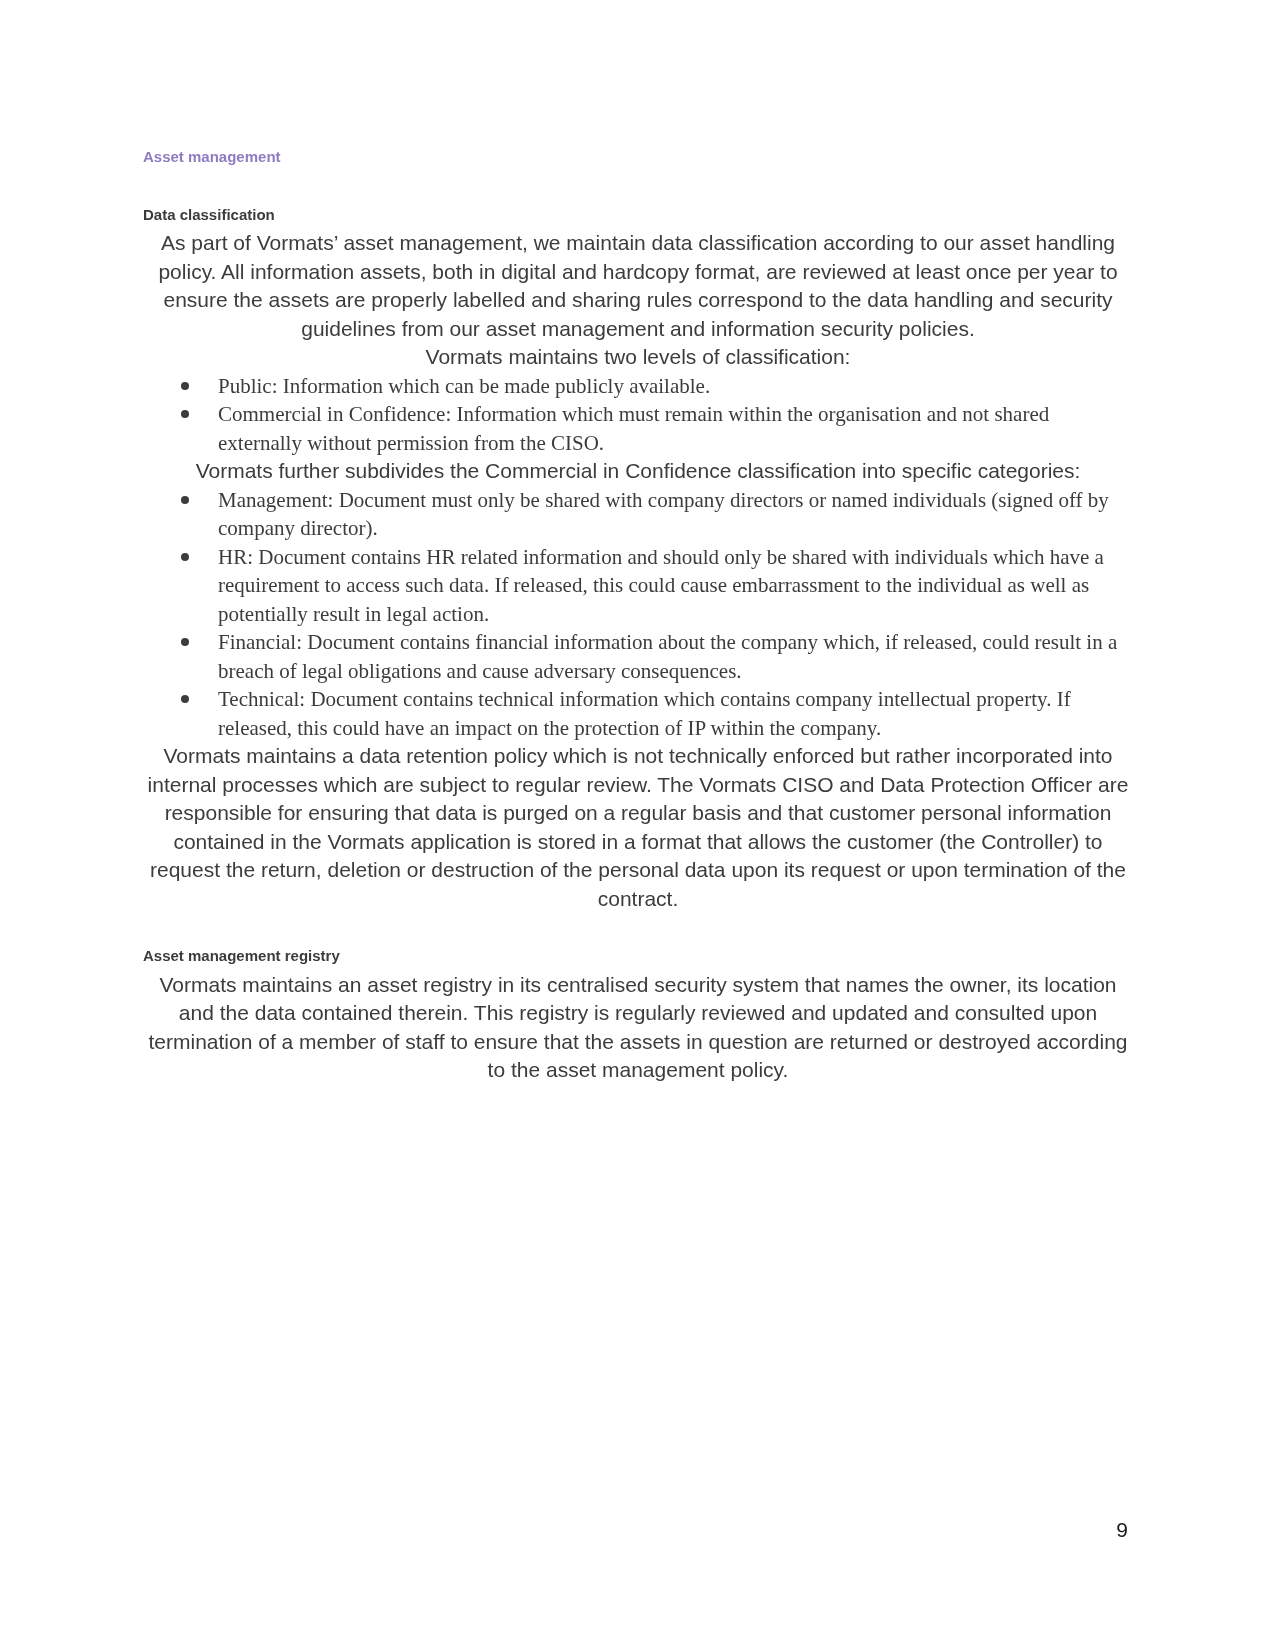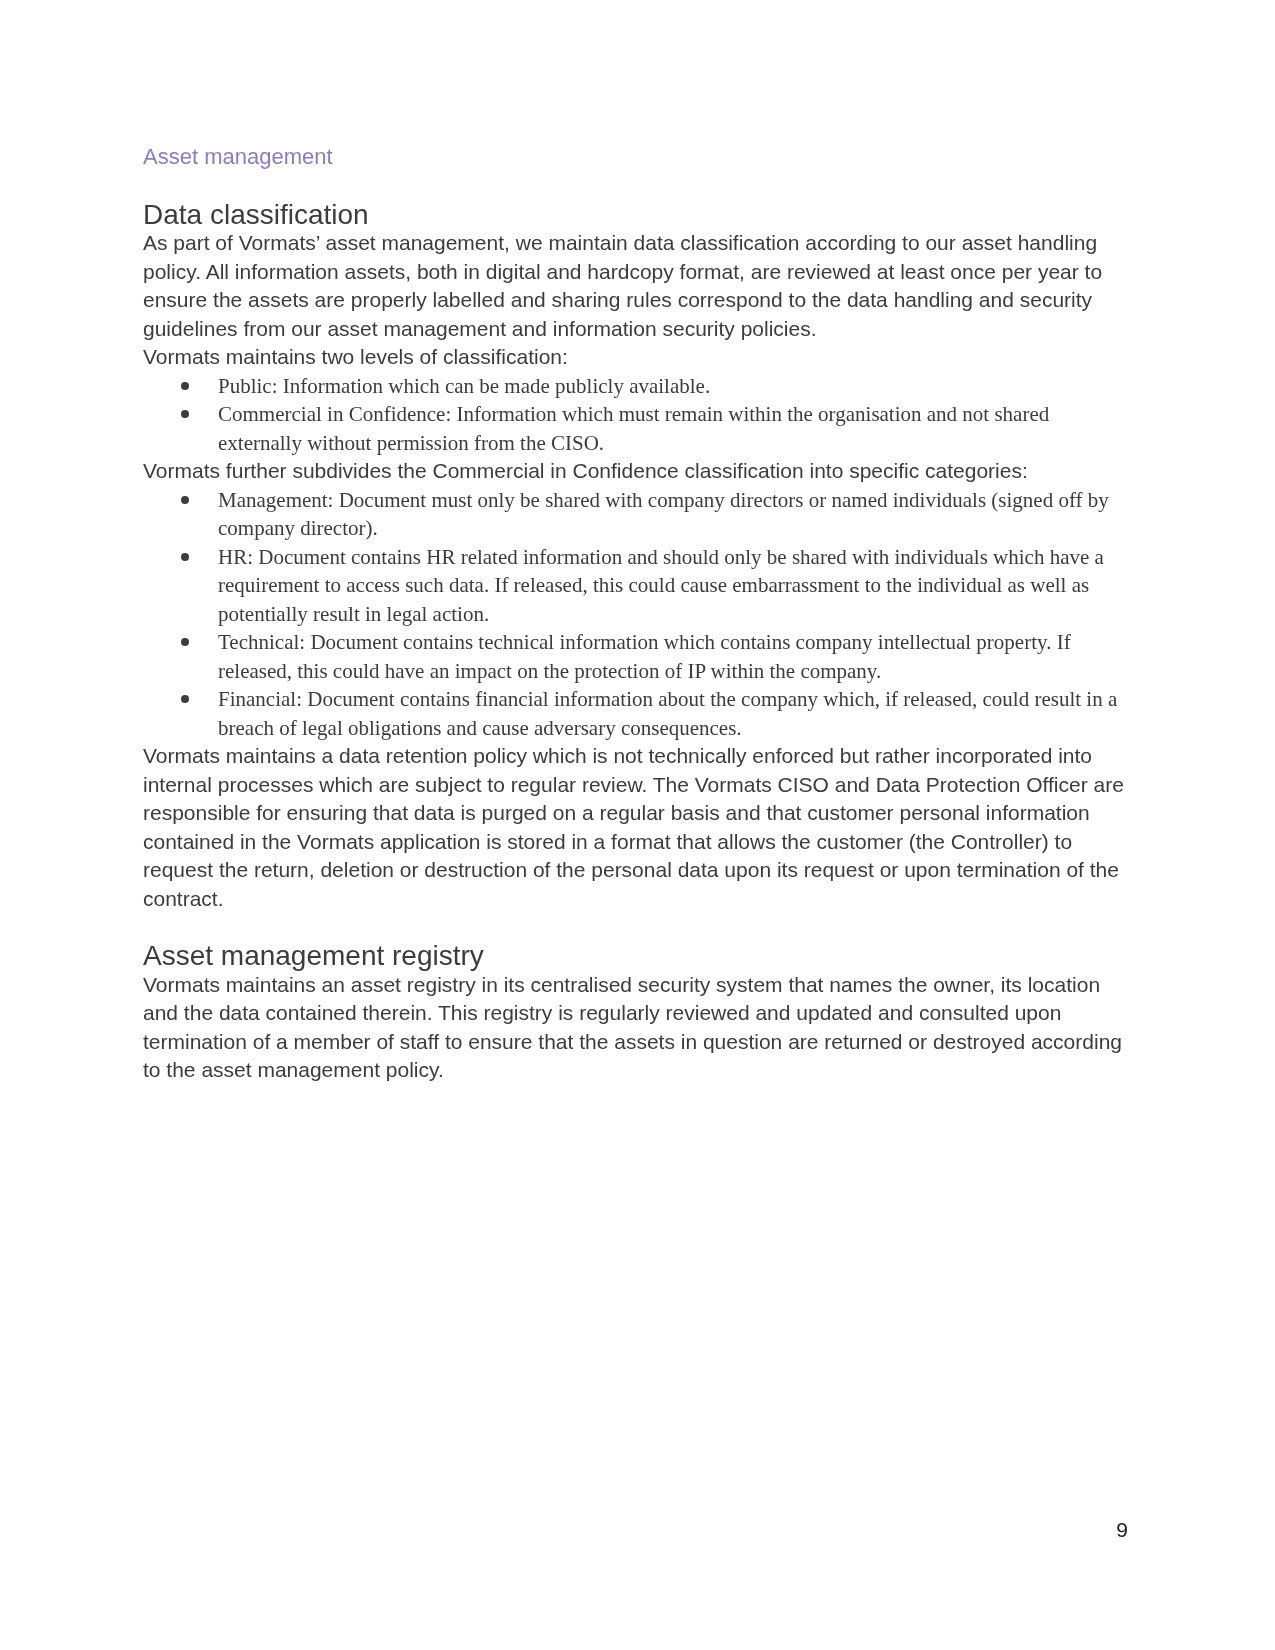--- a/index.html
+++ b/index.html
@@ -19,33 +19,33 @@
   }
   .content {
     position: absolute;
     left: 143px;
     top: 143px;
     width: 990px;
     font-size: 21px;
     line-height: 28.5px;
   }
   .doc-heading {
-    font-size: 22px;
+    font-size: 15px;
     line-height: 28.5px;
-    font-weight: normal;
+    font-weight: bold;
     color: #8e7cc3;
   }
   .sub-heading {
-    font-size: 28px;
+    font-size: 15px;
     line-height: 28.5px;
-    font-weight: normal;
+    font-weight: bold;
     color: #3c3c3c;
     margin-top: 29px;
   }
-  p { margin: 0; }
+  p { margin: 0; text-align: center; }
   .mt { }
   ul.bullets {
     list-style: none;
     margin: 0;
     padding: 0 0 0 75px;
     font-family: Liberation Serif, serif;
   }
   ul.bullets li {
     position: relative;
   }
@@ -85,22 +85,22 @@
     <ul class="bullets">
       <li>Public: Information which can be made publicly available.</li>
       <li>Commercial in Confidence: Information which must remain within the organisation and not shared externally without permission from the CISO.</li>
     </ul>
 
     <p class="mt">Vormats further subdivides the Commercial in Confidence classification into specific categories:</p>
 
     <ul class="bullets">
       <li>Management: Document must only be shared with company directors or named individuals (signed off by company director).</li>
       <li>HR: Document contains HR related information and should only be shared with individuals which have a requirement to access such data. If released, this could cause embarrassment to the individual as well as potentially result in legal action.</li>
+      <li>Financial: Document contains financial information about the company which, if released, could result in a breach of legal obligations and cause adversary consequences.</li>
       <li>Technical: Document contains technical information which contains company intellectual property. If released, this could have an impact on the protection of IP within the company.</li>
-      <li>Financial: Document contains financial information about the company which, if released, could result in a breach of legal obligations and cause adversary consequences.</li>
     </ul>
 
 
     <p>Vormats maintains a data retention policy which is not technically enforced but rather incorporated into internal processes which are subject to regular review. The Vormats CISO and Data Protection Officer are responsible for ensuring that data is purged on a regular basis and that customer personal information contained in the Vormats application is stored in a format that allows the customer (the Controller) to request the return, deletion or destruction of the personal data upon its request or upon termination of the contract.</p>
 
     <h2 class="sub-heading">Asset management registry</h2>
 
     <p>Vormats maintains an asset registry in its centralised security system that names the owner, its location and the data contained therein. This registry is regularly reviewed and updated and consulted upon termination of a member of staff to ensure that the assets in question are returned or destroyed according to the asset management policy.</p>
 
   </div>

